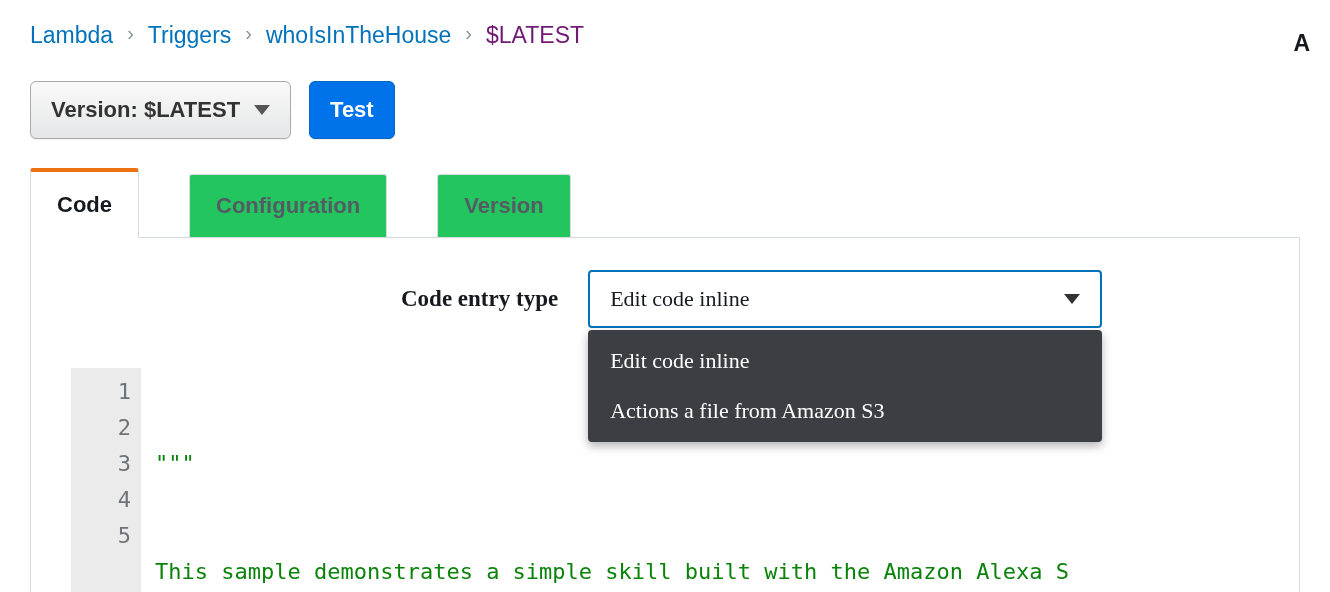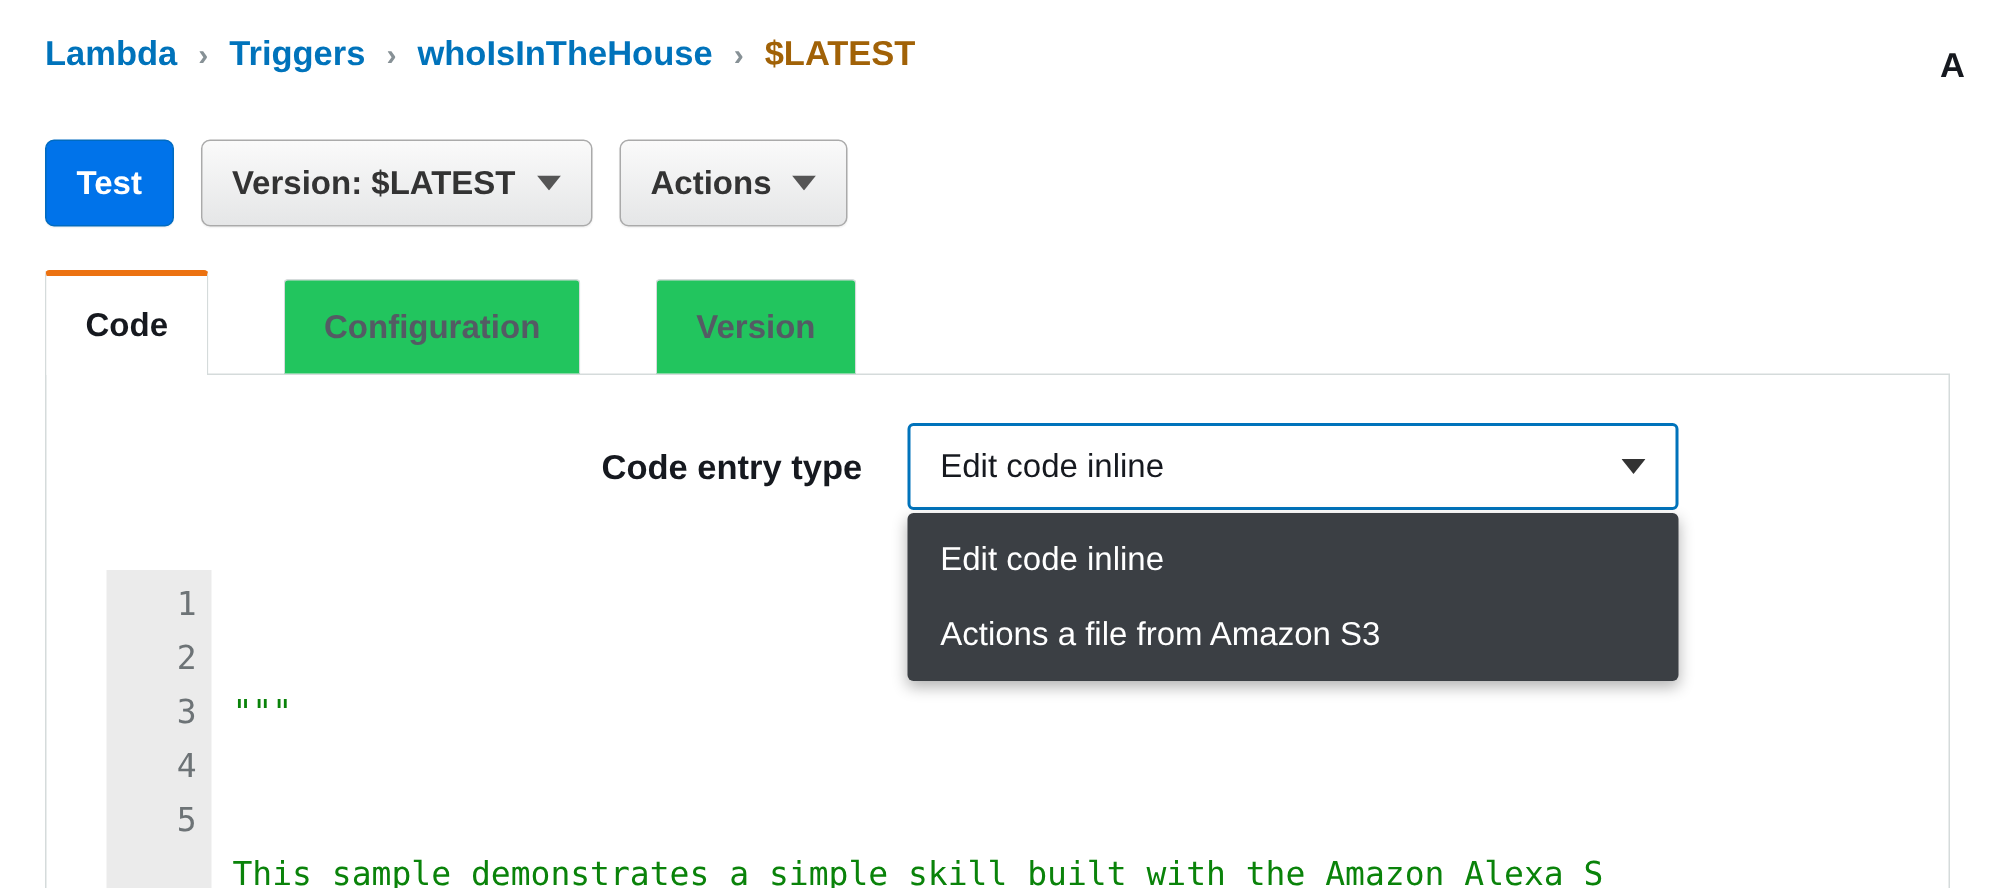--- a/index.html
+++ b/index.html
@@ -13,31 +13,31 @@
   }
 
   .page {
     padding: 22px 30px 0 30px;
     box-sizing: border-box;
   }
 
   
   .breadcrumb {
     display: flex;
-    align-items: flex-end;
+    align-items: flex-start;
     font-size: 23px;
-    font-weight: 700;
-    margin-bottom: 44px;
+    font-weight: 400;
+    margin-bottom: 32px;
   }
   .breadcrumb .crumb-link {
     color: #0073bb;
     cursor: pointer;
   }
   .breadcrumb .crumb-current {
-    color: #a16207;
+    color: #701a75;
   }
   .breadcrumb .crumb-sep {
     color: #879196;
     margin: 0 14px;
     font-size: 20px;
   }
   .top-right {
     position: absolute;
     right: 20px;
     top: 30px;
@@ -117,20 +117,21 @@
     border-right: 1px solid #d5dbdb;
     padding: 32px 0 0 0;
   }
 
   
   .code-entry-row {
     display: flex;
     align-items: center;
     margin: 0 0 40px 0;
     padding-left: 370px;
+    font-family: Liberation Serif, serif;
   }
   .label {
     font-size: 23px;
     font-weight: 700;
     color: #16191f;
     margin-right: 30px;
   }
   .select-wrap {
     position: relative;
     width: 514px;
@@ -205,38 +206,30 @@
     <span class="crumb-link">Triggers</span>
     <span class="crumb-sep">›</span>
     <span class="crumb-link">whoIsInTheHouse</span>
     <span class="crumb-sep">›</span>
     <span class="crumb-current">$LATEST</span>
   </div>
 
   <div class="top-right">A</div>
 
   <div class="toolbar">
-    <div class="btn primary">
-      <span>Test</span>
-    </div>
     <div class="btn">
       <span>Version: $LATEST</span>
       <span class="caret">
         <svg width="16" height="10" viewBox="0 0 16 10">
             <polygon points="0,0 16,0 8,10" fill="#555"></polygon>
           </svg>
       </span>
     </div>
-    <div class="btn">
-      <span>Actions</span>
-      <span class="caret">
-        <svg width="16" height="10" viewBox="0 0 16 10">
-            <polygon points="0,0 16,0 8,10" fill="#555"></polygon>
-          </svg>
-      </span>
+    <div class="btn primary">
+      <span>Test</span>
     </div>
   </div>
 
   <div class="tabs-wrap">
     <div class="tab active">Code</div>
     <div class="tab">Configuration</div>
     <div class="tab">Version</div>
   </div>
 
   <div class="content">

